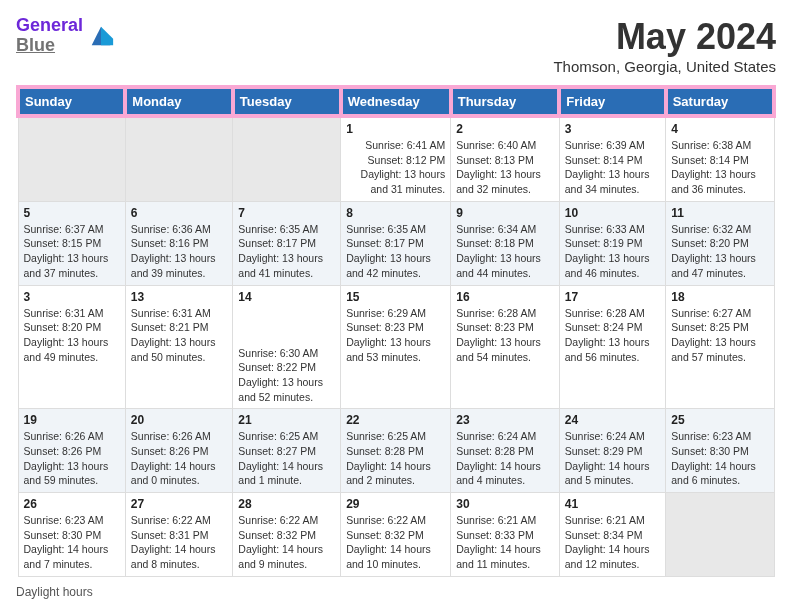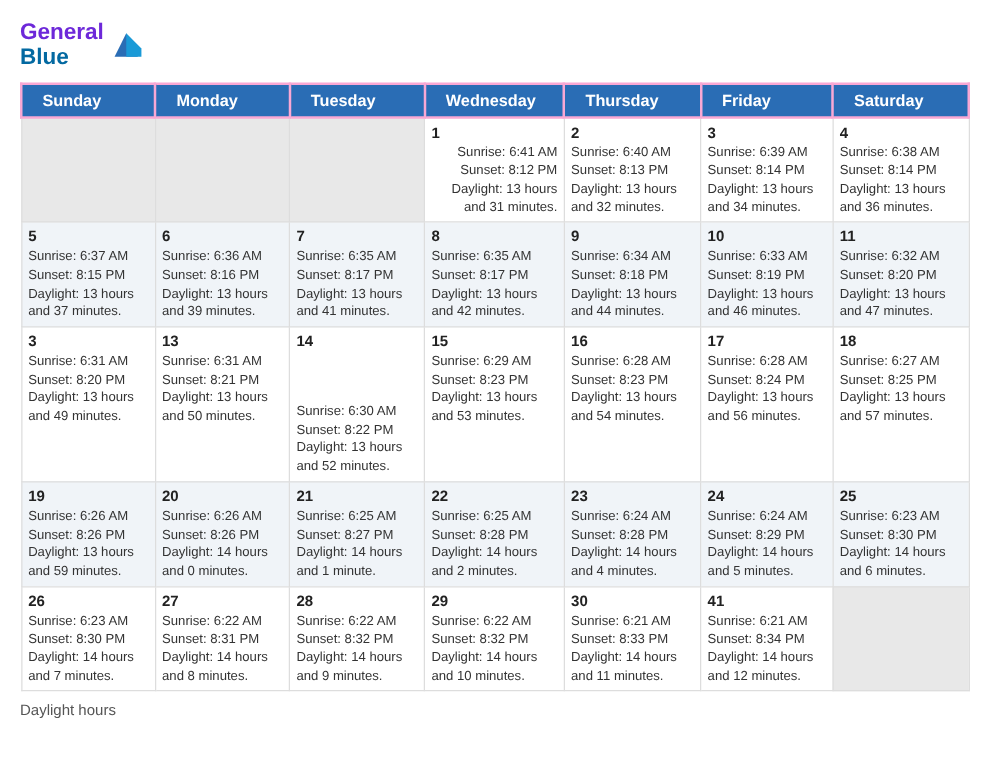--- a/index.html
+++ b/index.html
@@ -19,21 +19,21 @@
     .logo {
       display: flex;
       align-items: center;
     }
     .logo-text {
       font-size: 18px;
       font-weight: bold;
       line-height: 1.1;
     }
     .logo-general { color: #6d28d9; }
-    .logo-blue { color: #0369a1; }
+    .logo-blue { color: #737373; text-decoration: underline; }
     .logo-icon {
       width: 28px;
       height: 28px;
       margin-left: 4px;
     }
     .title-area {
       text-align: right;
     }
     .month-title {
       font-size: 36px;
@@ -46,24 +46,24 @@
     }
     table {
       width: 100%;
       border-collapse: collapse;
       font-size: 11px;
     }
     thead tr th {
       background-color: #2a6db5;
       color: #fff;
       text-align: left;
-      padding: 5px 16px;
+      padding: 5px 5px;
       font-size: 13px;
       font-weight: bold;
-      border: 2px solid #f9a8d4;
+      border: 4px solid #f9a8d4;
     }
     tbody tr {
       border-bottom: 1px solid #ccc;
     }
     tbody tr.week-row {
       height: 80px;
     }
     td {
       vertical-align: top;
       border: 1px solid #ddd;
@@ -111,20 +111,24 @@
       </div>
       <div class="logo-text">
         <span class="logo-blue">Blue</span>
       </div>
     </div>
     <svg class="logo-icon" viewBox="0 0 30 30" xmlns="http://www.w3.org/2000/svg">
       <polygon points="5,25 15,5 25,25" fill="#2a6db5"></polygon>
       <polygon points="15,5 28,18 28,25 15,25" fill="#1a9ad7"></polygon>
     </svg>
   </div>
+  <div class="title-area">
+    <div class="month-title">May 2024</div>
+    <div class="location-title">Thomson, Georgia, United States</div>
+  </div>
 </div>
 
 <table>
   <thead>
     <tr>
     <th>Sunday</th>
         <th>Monday</th>
         <th>Tuesday</th>
         <th>Wednesday</th>
         <th>Thursday</th>

